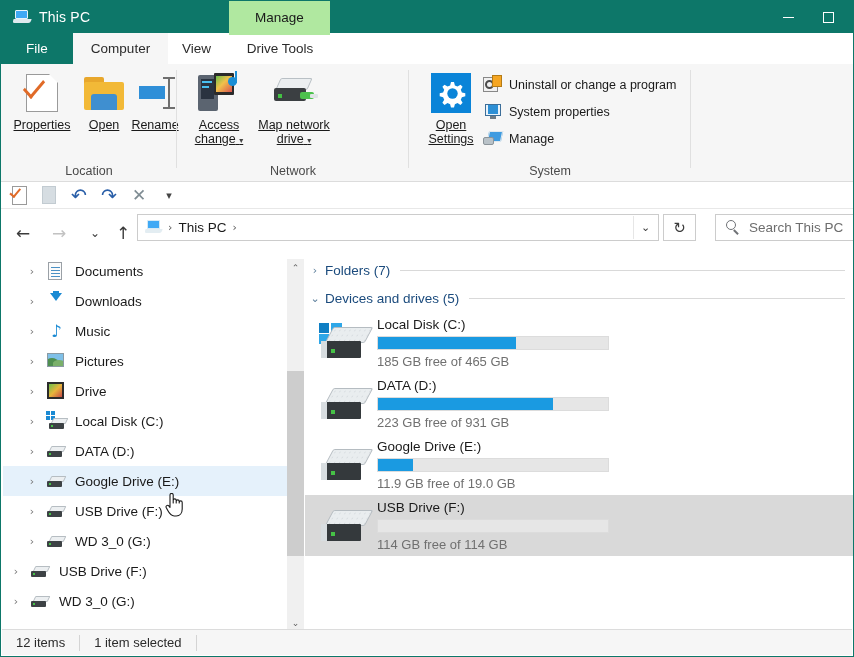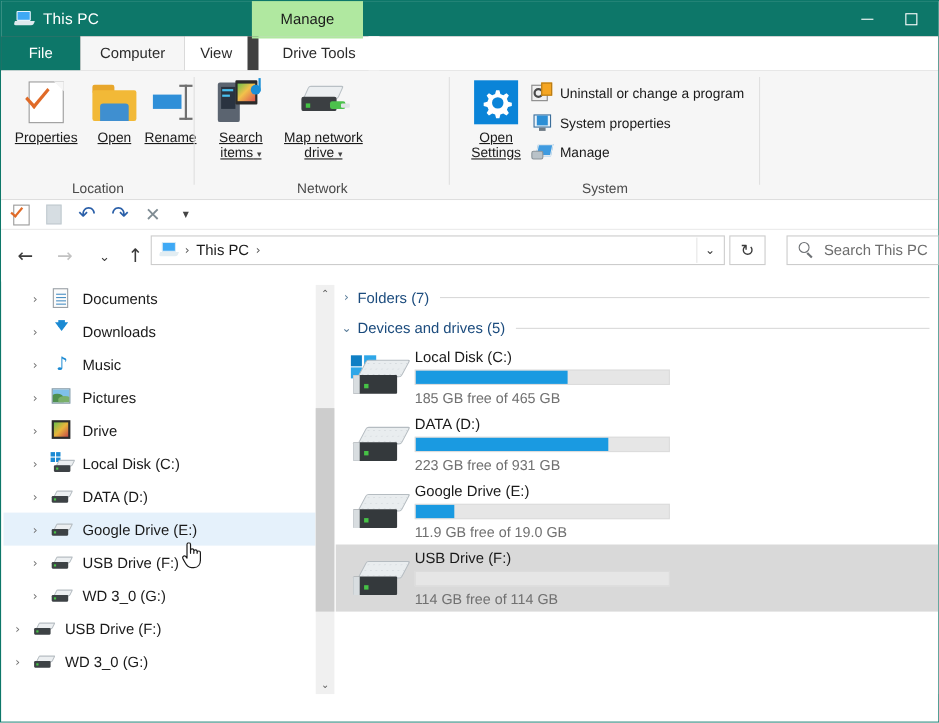--- a/index.html
+++ b/index.html
@@ -53,31 +53,31 @@
     display: flex; align-items: center; justify-content: center;
   }
   #btn-min { left: 770px; }
   #btn-max { left: 810px; }
   #btn-min .glyph { width: 11px; height: 1px; background: #ffffff; display:block; }
   #btn-max .glyph { width: 11px; height: 11px; border: 1px solid #ffffff; display:block; }
 
   
   #tabstrip {
     position: absolute; left: 0; top: 32px; width: 852px; height: 31px;
-    background: #404040;
+    background: #eab308;
   }
   .tab {
     position: absolute; top: 0; height: 31px;
     display: flex; align-items: center; justify-content: center;
     font-size: 13.5px; cursor: default;
   }
   #tab-file { left: 0; width: 72px; background: #0d7769; color: #ffffff; }
   #tab-computer { left: 72px; width: 95px; background: #f6f6f6; color: #2b2b2b; }
   #tab-view { left: 167px; width: 57px; background: #ffffff; color: #2b2b2b; }
-  #tab-drivetools { left: 234px; width: 110px; background: #ffffff; color: #2b2b2b; }
+  #tab-drivetools { left: 224px; width: 110px; background: #ffffff; color: #2b2b2b; }
   #tab-filler { left: 334px; width: 518px; background: #ffffff; }
   #tab-drivetools-topline {
     position: absolute; left: 228px; top: 0; width: 101px; height: 2px; background: #b0e8a0;
   }
 
   
   #ribbon {
     position: absolute; left: 0; top: 63px; width: 852px; height: 118px;
     background: #f6f6f6; border-bottom: 1px solid #dcdcdc;
   }
@@ -417,23 +417,23 @@
               <span class="tower2"></span>
             <span class="strip"></span>
               <span class="strip2"></span>
             <span class="film">
                 <i></i>
               </span>
               <span class="note"></span>
               <span class="notestem"></span>
           </span>
         </span>
-        <span class="lbl">Search</span>
+        <span class="lbl">Access</span>
         <span class="lbl">
-          <span>items</span>
+          <span>change</span>
           <span class="caret">▾</span>
         </span>
       </div>
       <div class="rbtn" id="btn-map-drive">
         <span class="ico">
           <span class="ic-drive">
             <span class="top"></span>
               <span class="front"></span>
             <span class="led"></span>
               <span class="plug"></span>
@@ -781,18 +781,24 @@
         <span class="tinfo">
           <div class="tname">USB Drive (F:)</div>
           <div class="tbar">
             <span class="tfill" style="width:0%"></span>
           </div>
           <div class="tfree">114 GB free of 114 GB</div>
         </span>
       </div>
     </div>
 
+  <div id="statusbar">
+    <span class="sitem">12 items</span>
+    <span class="sdiv"></span>
+    <span class="sitem">1 item selected</span>
+    <span class="sdiv"></span>
+  </div>
 
   <svg id="cursor" viewBox="0 0 20 26">
     <path d="M6 2 a1.6 1.6 0 0 1 3.2 0 v8 v-2.6 a1.5 1.5 0 0 1 3 0 v2.6 v-1.6 a1.5 1.5 0 0 1 3 0 v1.6 v-0.6 a1.5 1.5 0 0 1 3 0 v6.6 c0 4-2.2 7-6 7 h-2 c-3 0-4.4-1.6-6.4-5.4 l-1.6-3 a1.6 1.6 0 0 1 2.6-1.8 l1.2 1.6 z" fill="#ffffff" stroke="#1a1a1a" stroke-width="1.1" stroke-linejoin="round"></path>
   </svg>
 
 </div>
 
 </body></html>

